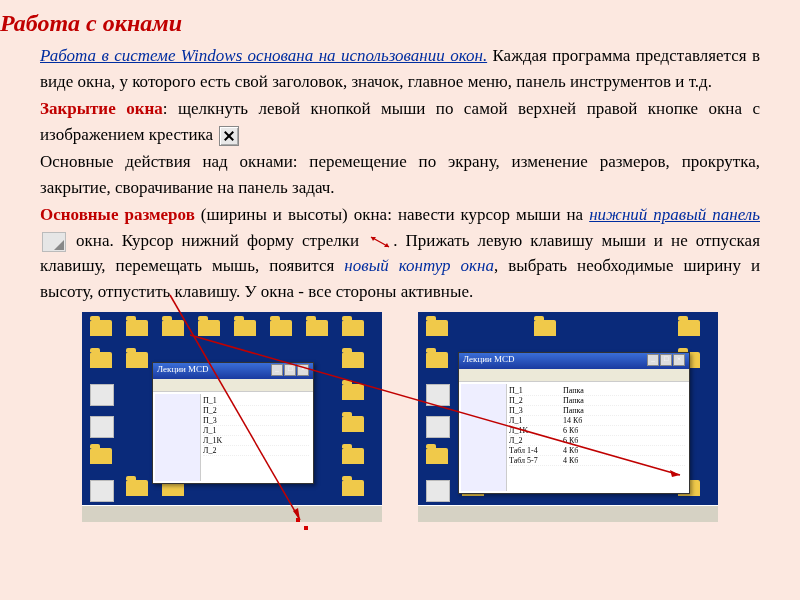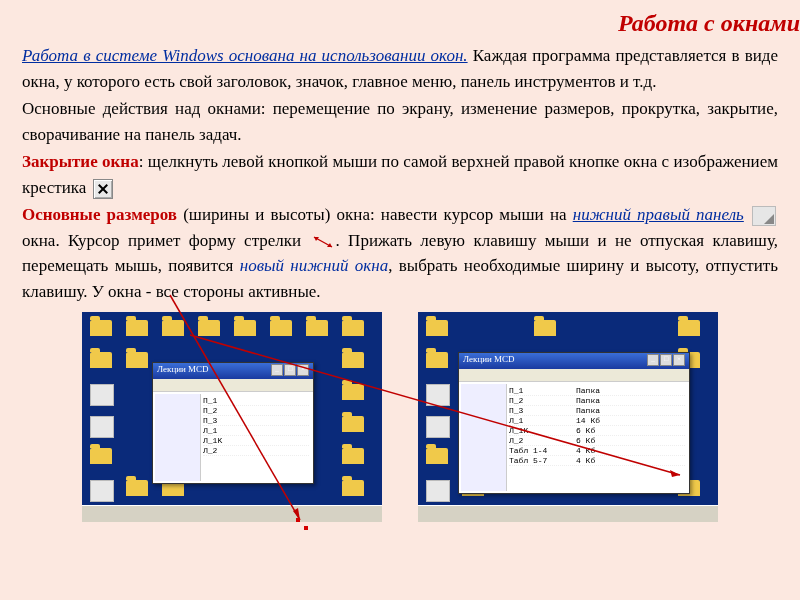--- a/index.html
+++ b/index.html
@@ -8,30 +8,30 @@
     width: 800px;
     height: 600px;
     background: #fce8e0;
     font-family: "Times New Roman", serif;
     font-size: 17px;
     color: #000;
     position: relative;
     overflow: hidden;
   }
   .title {
-    text-align: right;
+    text-align: left;
     color: #c00000;
     font-style: italic;
     font-weight: bold;
     font-size: 24px;
     padding-top: 10px;
     padding-bottom: 6px;
   }
   .content {
-    padding: 0 22px;
+    padding: 0 40px;
     text-align: justify;
     line-height: 1.5;
   }
   .p1 {
     margin: 0 0 2px 0;
   }
   .em-blue-under {
     color: #002da0;
     font-style: italic;
     text-decoration: underline;
@@ -163,21 +163,21 @@
     background:#fff;
     font-size:8px;
     padding:2px;
     flex:1;
     display:flex;
   }
   .wside {
     width:45px;background:#eef;border-right:1px solid #ccc;
   }
   .wmain { flex:1; padding:2px;}
-  .wrow { height:9px; border-bottom:1px dotted #eee; display:flex; gap:17px;font-family:Liberation Mono, monospace;}
+  .wrow { height:9px; border-bottom:1px dotted #eee; display:flex; gap:4px;}
   .wrow span:first-child{width:50px;overflow:hidden;}
   .taskbar {
     position:absolute;
     left:0;right:0;bottom:0;
     height:16px;
     background:#d6d2c4;
     border-top:1px solid #fff;
   }
   
   .overlay-arrows {
@@ -192,34 +192,34 @@
 </style>
 </head>
 <body>
 
 <div class="title">Работа с окнами</div>
 
 <div class="content">
   <p class="p1">
     <span class="em-blue-under">Работа в системе Windows основана на использовании окон.</span><span> Каждая программа представляется в виде окна, у которого есть свой заголовок, значок, главное меню, панель инструментов и т.д.</span>
   </p>
-  <p class="p1">Основные действия над окнами: перемещение по экрану, изменение размеров, прокрутка, закрытие, сворачивание на панель задач.</p>
   <p class="p1">
     <span class="em-red">Закрытие окна</span><span>: щелкнуть левой кнопкой мыши по самой верхней правой кнопке окна с изображением крестика</span>
     <span class="close-btn"></span>
   </p>
+  <p class="p1">Основные действия над окнами: перемещение по экрану, изменение размеров, прокрутка, закрытие, сворачивание на панель задач.</p>
   <p class="p1">
     <span class="em-red">Основные размеров</span><span> (ширины и высоты) окна: навести курсор мыши на </span><span class="em-blue">нижний правый панель</span>
-    <span class="corner-icon"></span><span> окна. Курсор примет форму стрелки </span><span class="arrow-icon">
+    <span class="corner-icon"></span><span> окна. Курсор нижний форму стрелки </span><span class="arrow-icon">
       <svg width="22" height="14" viewBox="0 0 22 14">
         <line x1="2" y1="2" x2="20" y2="12" stroke="#c00000" stroke-width="1.4"></line>
         <polygon points="2,2 7,2 4,6" fill="#c00000"></polygon>
         <polygon points="20,12 15,12 18,8" fill="#c00000"></polygon>
       </svg>
-    </span><span>. Прижать левую клавишу мыши и не отпуская клавишу, перемещать мышь, появится </span><span class="em-blue-plain">новый нижний окна</span><span>,  выбрать необходимые ширину и высоту, отпустить клавишу. У окна - все стороны активные.</span>
+    </span><span>. Прижать левую клавишу мыши и не отпуская клавишу, перемещать мышь, появится </span><span class="em-blue-plain">новый контур окна</span><span>,  выбрать необходимые ширину и высоту, отпустить клавишу. У окна - все стороны активные.</span>
   </p>
 </div>
 
 <div class="images">
 
   <div class="desktop">
     <div class="desk-grid">
 
       <div class="folder" style="left:8px;top:8px"></div>
       <div class="folder" style="left:8px;top:40px"></div>

